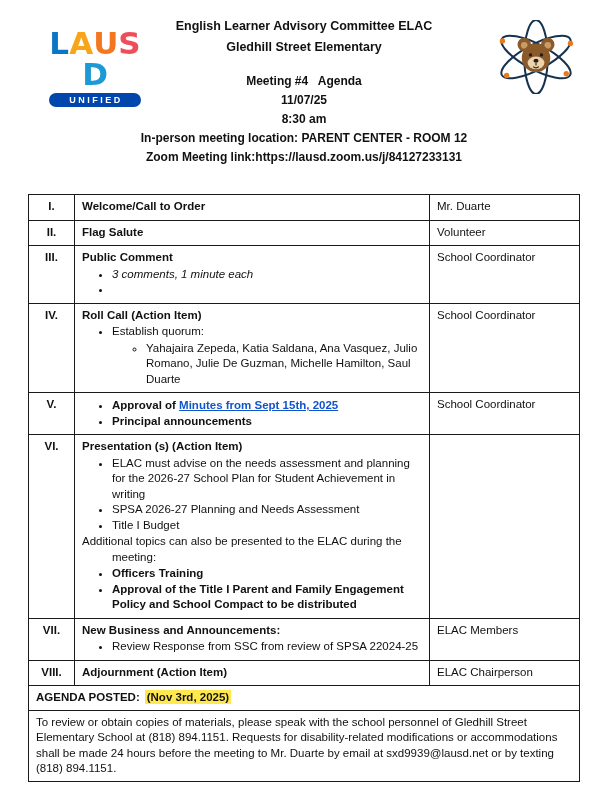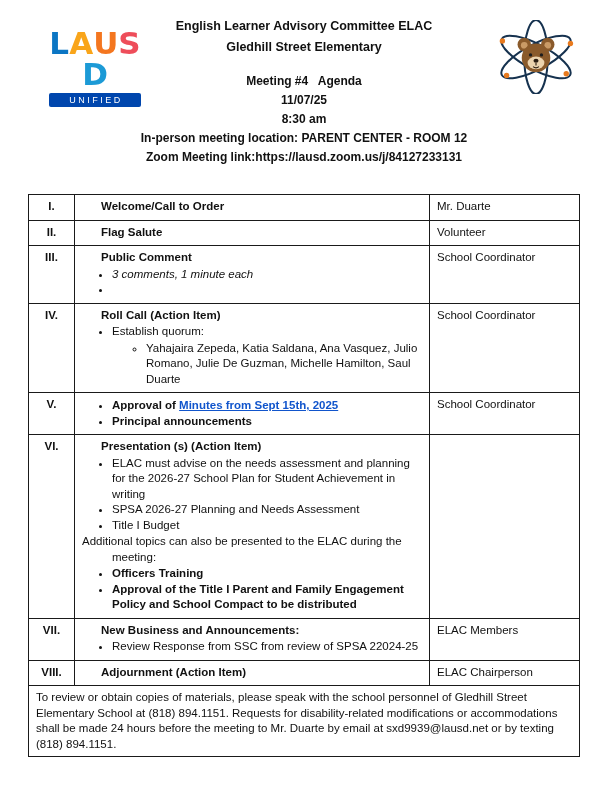--- a/index.html
+++ b/index.html
@@ -15,41 +15,41 @@
   .header { position:relative; text-align:center; min-height:168px; }
   .logo { position:absolute; left:12px; top:12px; width:110px; text-align:center; }
   .logo-letters { font-size:31px; font-weight:bold; line-height:1; font-family:"DejaVu Sans",sans-serif; letter-spacing:0; }
   .logo-letters span { display:inline-block; }
   .lt-l { color:#0B76C4; }
   .lt-a { color:#F9A51A; }
   .lt-u { color:#F4761F; }
   .lt-s { color:#EE4D5A; }
   .lt-d { color:#1C9AD6; }
   .logo-unified {
-    background:#0046AD; color:#fff; font-size:9px; font-weight:normal;
+    background:#0046AD; color:#fff; font-size:9px; font-weight:bold;
     letter-spacing:2.5px; padding:2px 0 2px 2px; width:92px; margin:3px auto 0;
-    border-radius:2px;
+    border-radius:7px;
   }
   .mascot { position:absolute; right:2px; top:4px; }
 
   .school-line { font-size:12.5px; font-weight:bold; line-height:1.7; }
   .meeting-block { margin-top:13px; font-size:12px; font-weight:bold; line-height:1.6; }
   .prewrap { white-space:pre-wrap; }
   .zoom-url { }
   .mid-val { margin-left:4px; }
 
   
   table.agenda { width:100%; border-collapse:collapse; margin-top:10px; }
   .agenda td {
     border:1.5px solid #1a1a1a; vertical-align:top;
     padding:4px 7px; font-size:11.5px; line-height:1.35;
   }
   td.c-num { width:46px; text-align:center; font-weight:bold; }
   td.c-owner { width:150px; }
-  .row-title { font-weight:bold; margin-bottom:1px;margin-left:19px; }
+  .row-title { font-weight:bold; margin-bottom:1px; }
   .agenda ul { list-style:disc; margin:1px 0; padding-left:30px; }
   .agenda ul.sub { list-style:circle; padding-left:64px; margin-top:0; }
   .agenda ul.bold li { font-weight:bold; }
   .italic { font-style:italic; }
   a.link, .link { color:#1155CC; text-decoration:underline; font-weight:bold; cursor:pointer; }
   .addl { padding-left:30px; text-indent:-30px; margin:1px 0; }
   .pad-b-lg { padding-bottom:22px; }
   .pad-b-md { padding-bottom:14px; }
   .pad-b-sm { padding-bottom:6px; }
   .posted-cell { font-weight:bold; font-size:12px; padding:7px 8px; }
@@ -198,20 +198,25 @@
       </tr>
 
       <tr>
         <td class="c-num">VIII.</td>
         <td class="c-main">
           <div class="row-title">Adjournment (Action Item)</div>
         </td>
         <td class="c-owner">ELAC Chairperson</td>
       </tr>
 
+      <tr>
+        <td class="posted-cell" colspan="3">
+          <span>AGENDA POSTED:</span><span class="hl">(Nov 3rd, 2025)</span>
+        </td>
+      </tr>
 
       <tr>
         <td class="footer-cell" colspan="3">To review or obtain copies of materials, please speak with the school personnel of Gledhill Street Elementary School at (818) 894.1151. Requests for disability-related modifications or accommodations shall be made 24 hours before the meeting to Mr. Duarte by email at sxd9939@lausd.net or by texting (818) 894.1151.</td>
       </tr>
 
     </tbody>
   </table>
 
 </div>
 

